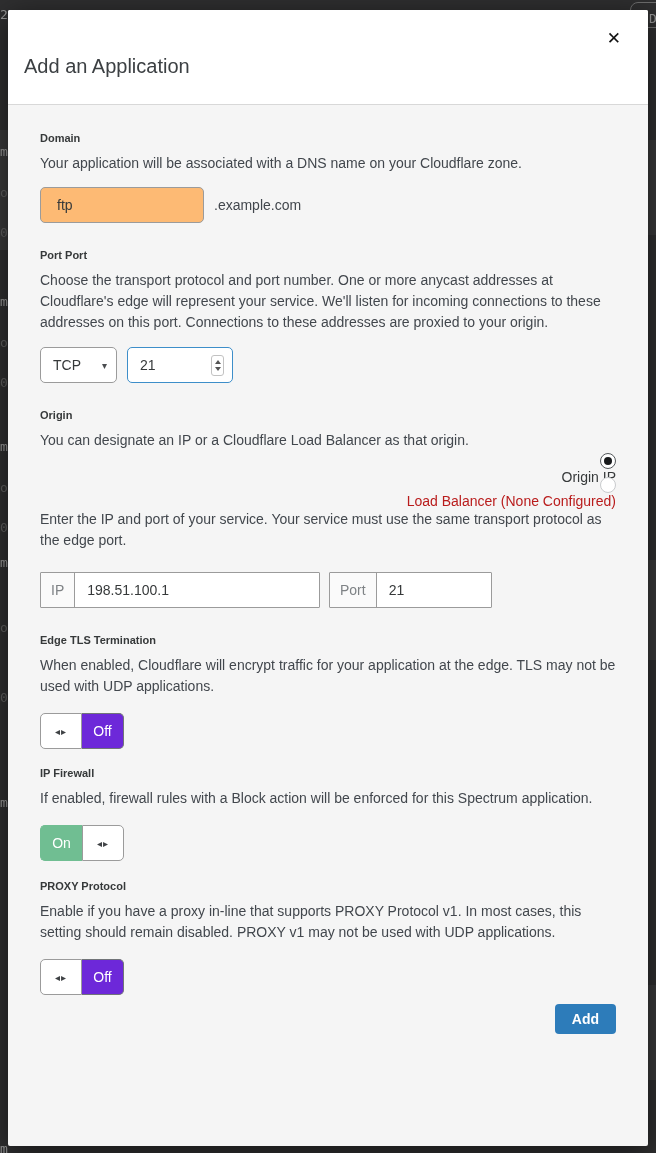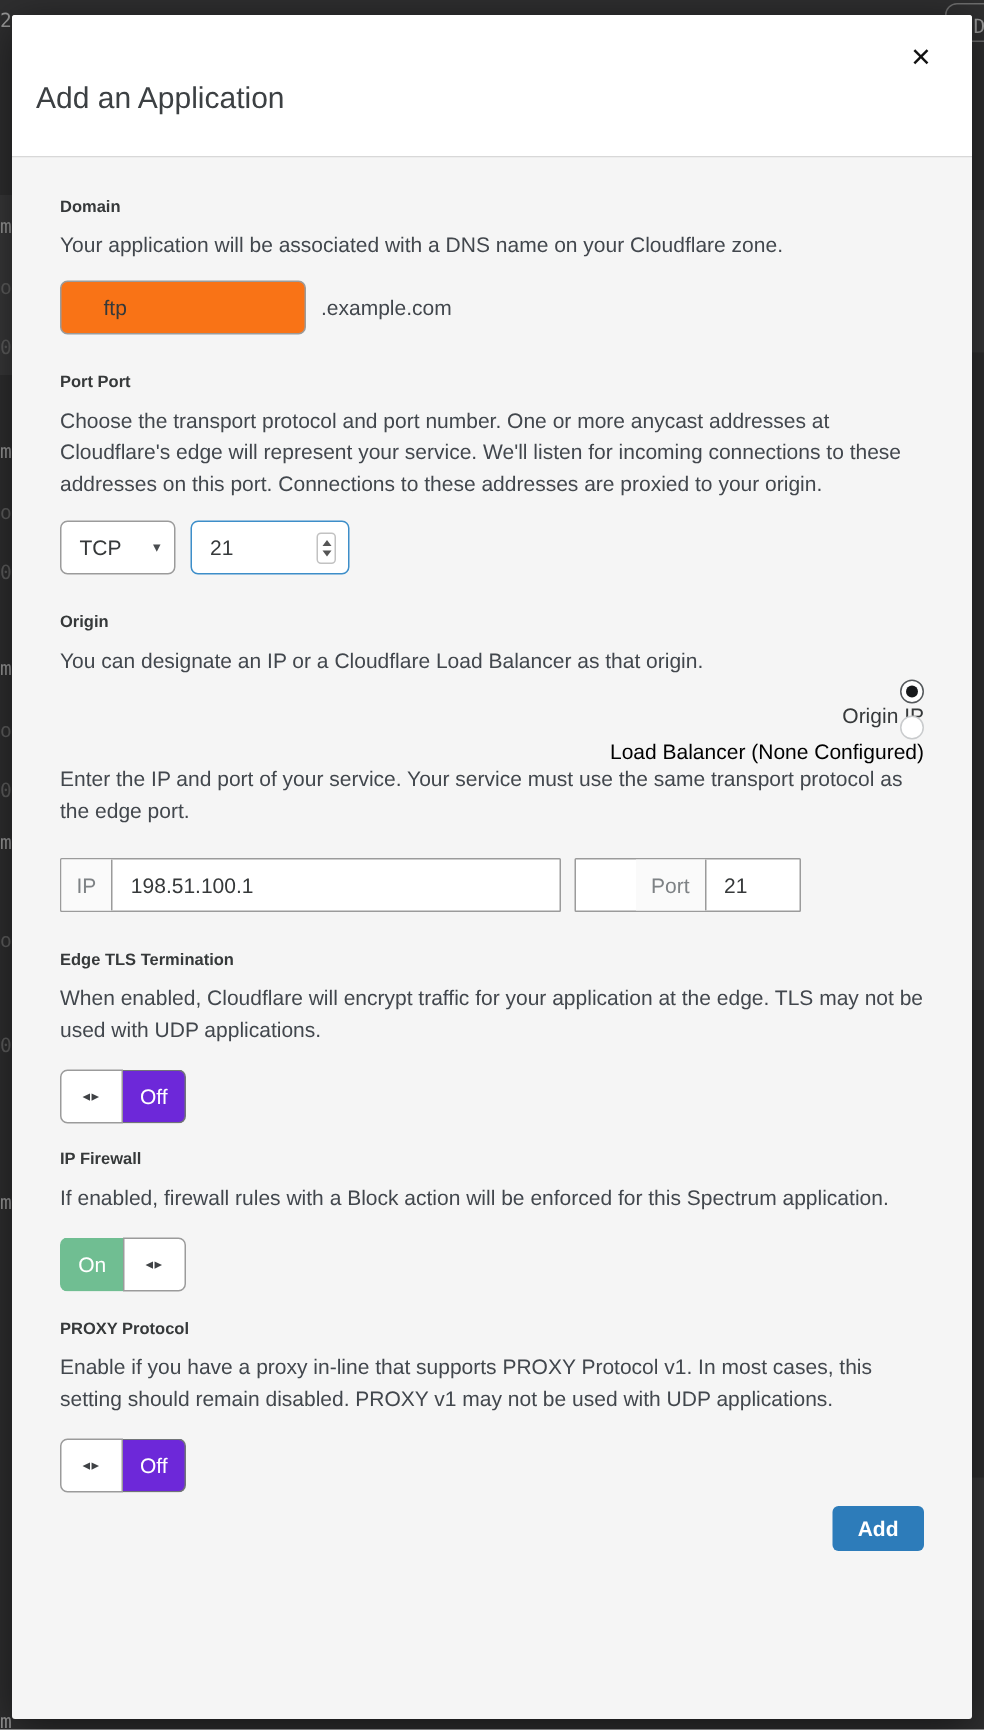--- a/index.html
+++ b/index.html
@@ -47,22 +47,22 @@
   
   .section-heading { font-size:11px; font-weight:700; color:#36393a; margin:0 0 9px 0; }
   .desc { font-size:14px; color:#42474d; line-height:21px; margin:0 0 13px 0; max-width:576px; }
   .mb26 { margin-bottom:26px; }
   .mb18 { margin-bottom:18px; }
   .mb19 { margin-bottom:19px; }
 
   .field-row { display:flex; align-items:center; }
 
   .text-input {
-    height:36px; background:#f97316; border:1px solid #9b9b9b; border-radius:5px;
-    padding:0 28px; font-size:14px; color:#36393a; outline:none;
+    height:36px; background:#fdba74; border:1px solid #9b9b9b; border-radius:5px;
+    padding:0 16px; font-size:14px; color:#36393a; outline:none;
     font-family:"Liberation Sans","DejaVu Sans",sans-serif;
   }
   .domain-input { width:164px; }
   .domain-suffix { font-size:14px; color:#42474d; margin-left:10px; }
 
   
   .select {
     width:77px; height:36px; background:#fff; border:1px solid #9b9b9b;
     border-radius:5px; display:inline-flex; align-items:center;
     justify-content:space-between; padding:0 9px 0 12px; font-size:14px;
@@ -92,41 +92,41 @@
   
   .radio-row { display:flex; align-items:flex-end; height:24px; margin:0 0 0 2px; cursor:pointer;flex-direction:column; }
   .radio-outer {
     width:16px; height:16px; border-radius:50%; border:1px solid #54585b;
     background:#fff; display:flex; align-items:center; justify-content:center;
     flex:0 0 auto;
   }
   .radio-outer.checked .radio-dot { width:8px; height:8px; border-radius:50%; background:#17191b; }
   .radio-outer.disabled { border-color:#c9cbcd; }
   .radio-label { font-size:14px; color:#36393a; margin-left:14px; }
-  .radio-label.disabled { color:#000000; }
+  .radio-label.disabled { color:#b91c1c; }
   .radios { margin:2px 0 8px 0; }
 
   
   .group-row { display:flex; }
   .input-group {
     display:inline-flex; height:36px; background:#fff; border:1px solid #9b9b9b;
     border-radius:1px;
   }
   .input-group .prefix {
     display:flex; align-items:center; padding:0 10px; font-size:14px;
     color:#7e8285; background:#fafafa; border-right:1px solid #9b9b9b;
   }
   .input-group input {
     border:none; outline:none; font-size:14px; color:#36393a; padding:0 12px;
     background:transparent; font-family:"Liberation Sans","DejaVu Sans",sans-serif;
     min-width:0;
   }
-  .ip-group { width:334px; margin-right:9px; }
+  .ip-group { width:280px; margin-right:9px; }
   .ip-group input { flex:1; }
-  .port-group { width:151px;padding-left:40px; }
+  .port-group { width:163px; }
   .port-group input { flex:1; }
 
   
   .toggle { display:inline-flex; height:36px; margin-top:3px; cursor:pointer; }
   .toggle .half {
     width:42px; display:flex; align-items:center; justify-content:center;
     font-size:14px;
   }
   .toggle .knob { background:#fff; border:1px solid #9b9b9b; }
   .toggle .knob-left { border-radius:5px 0 0 5px; }

